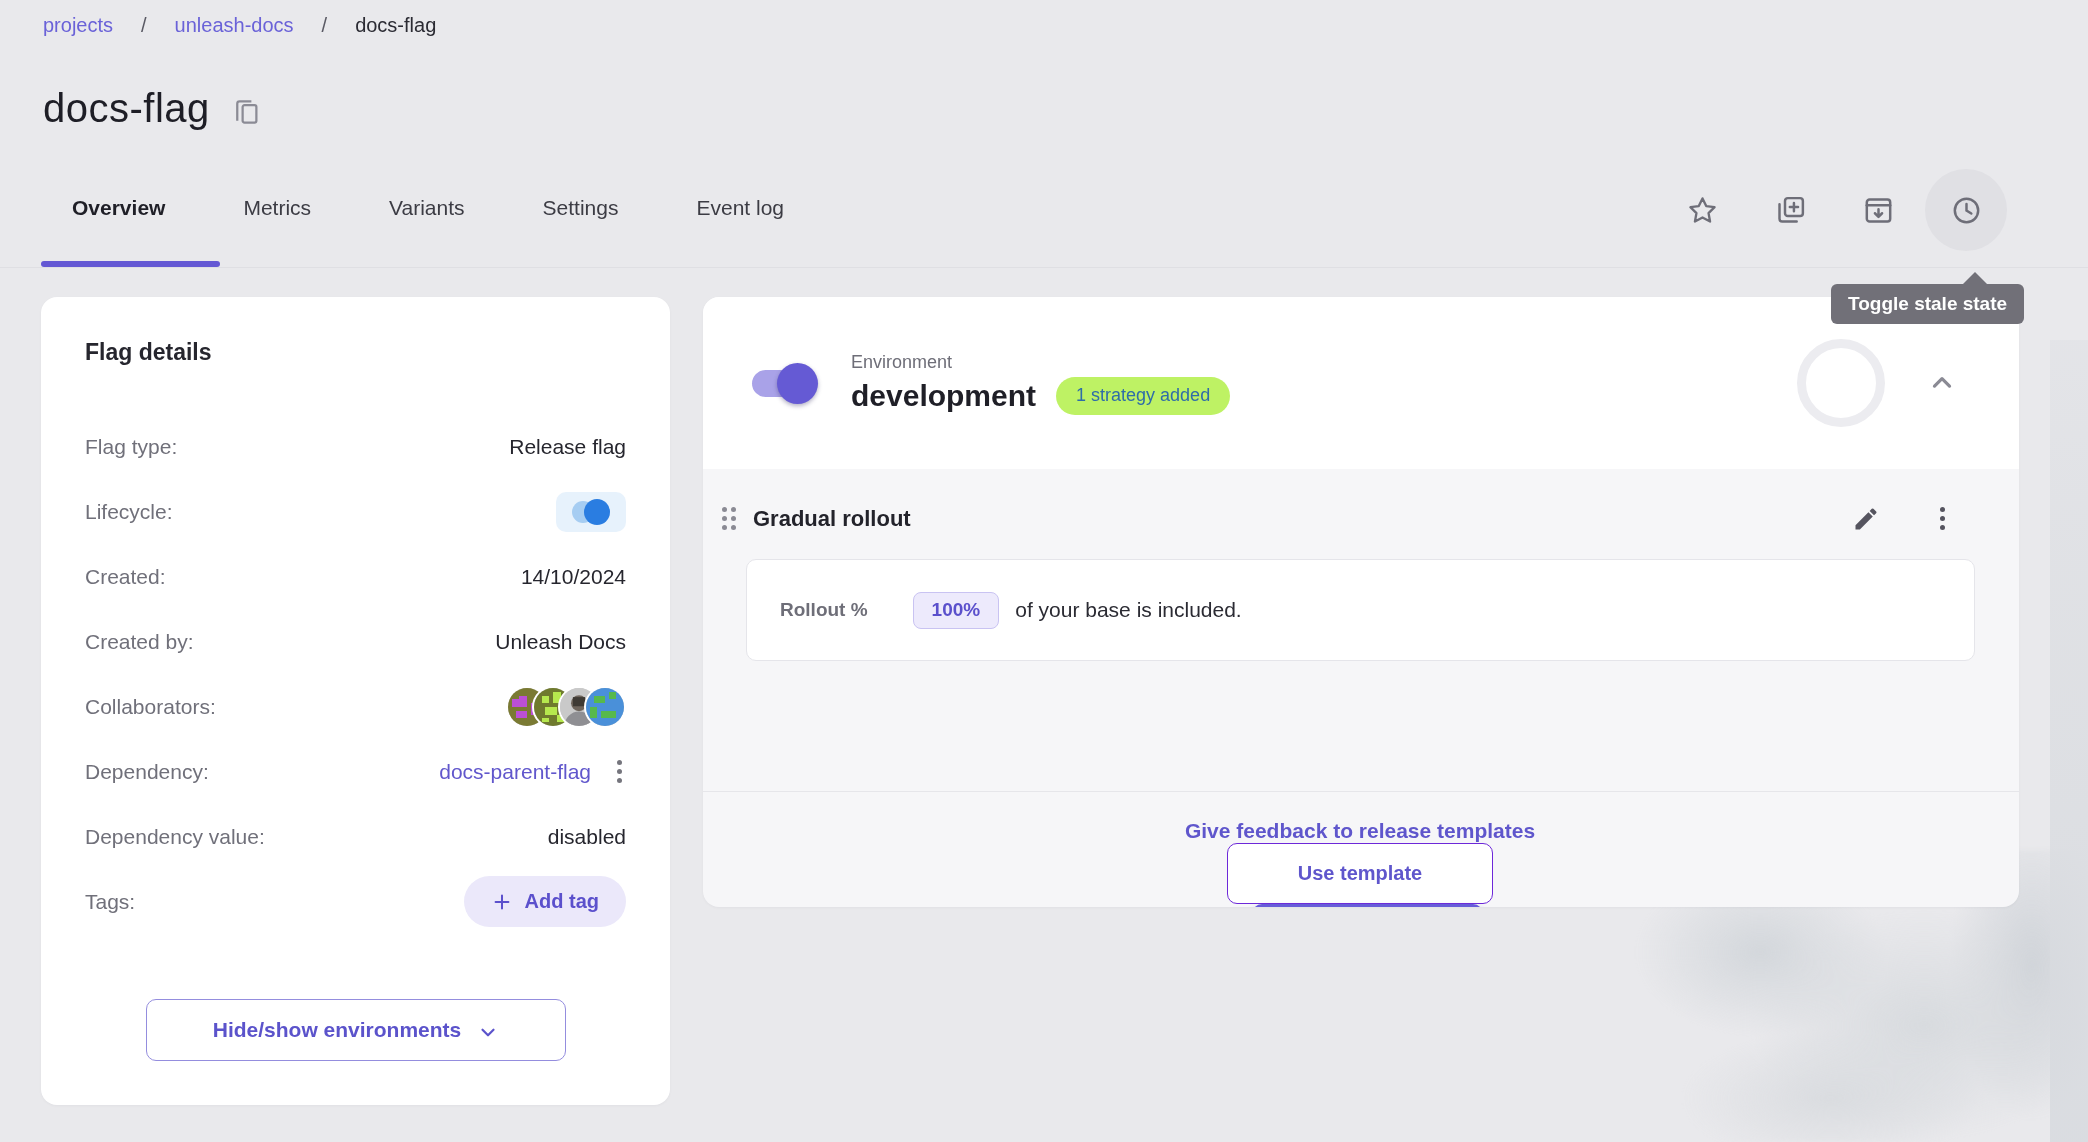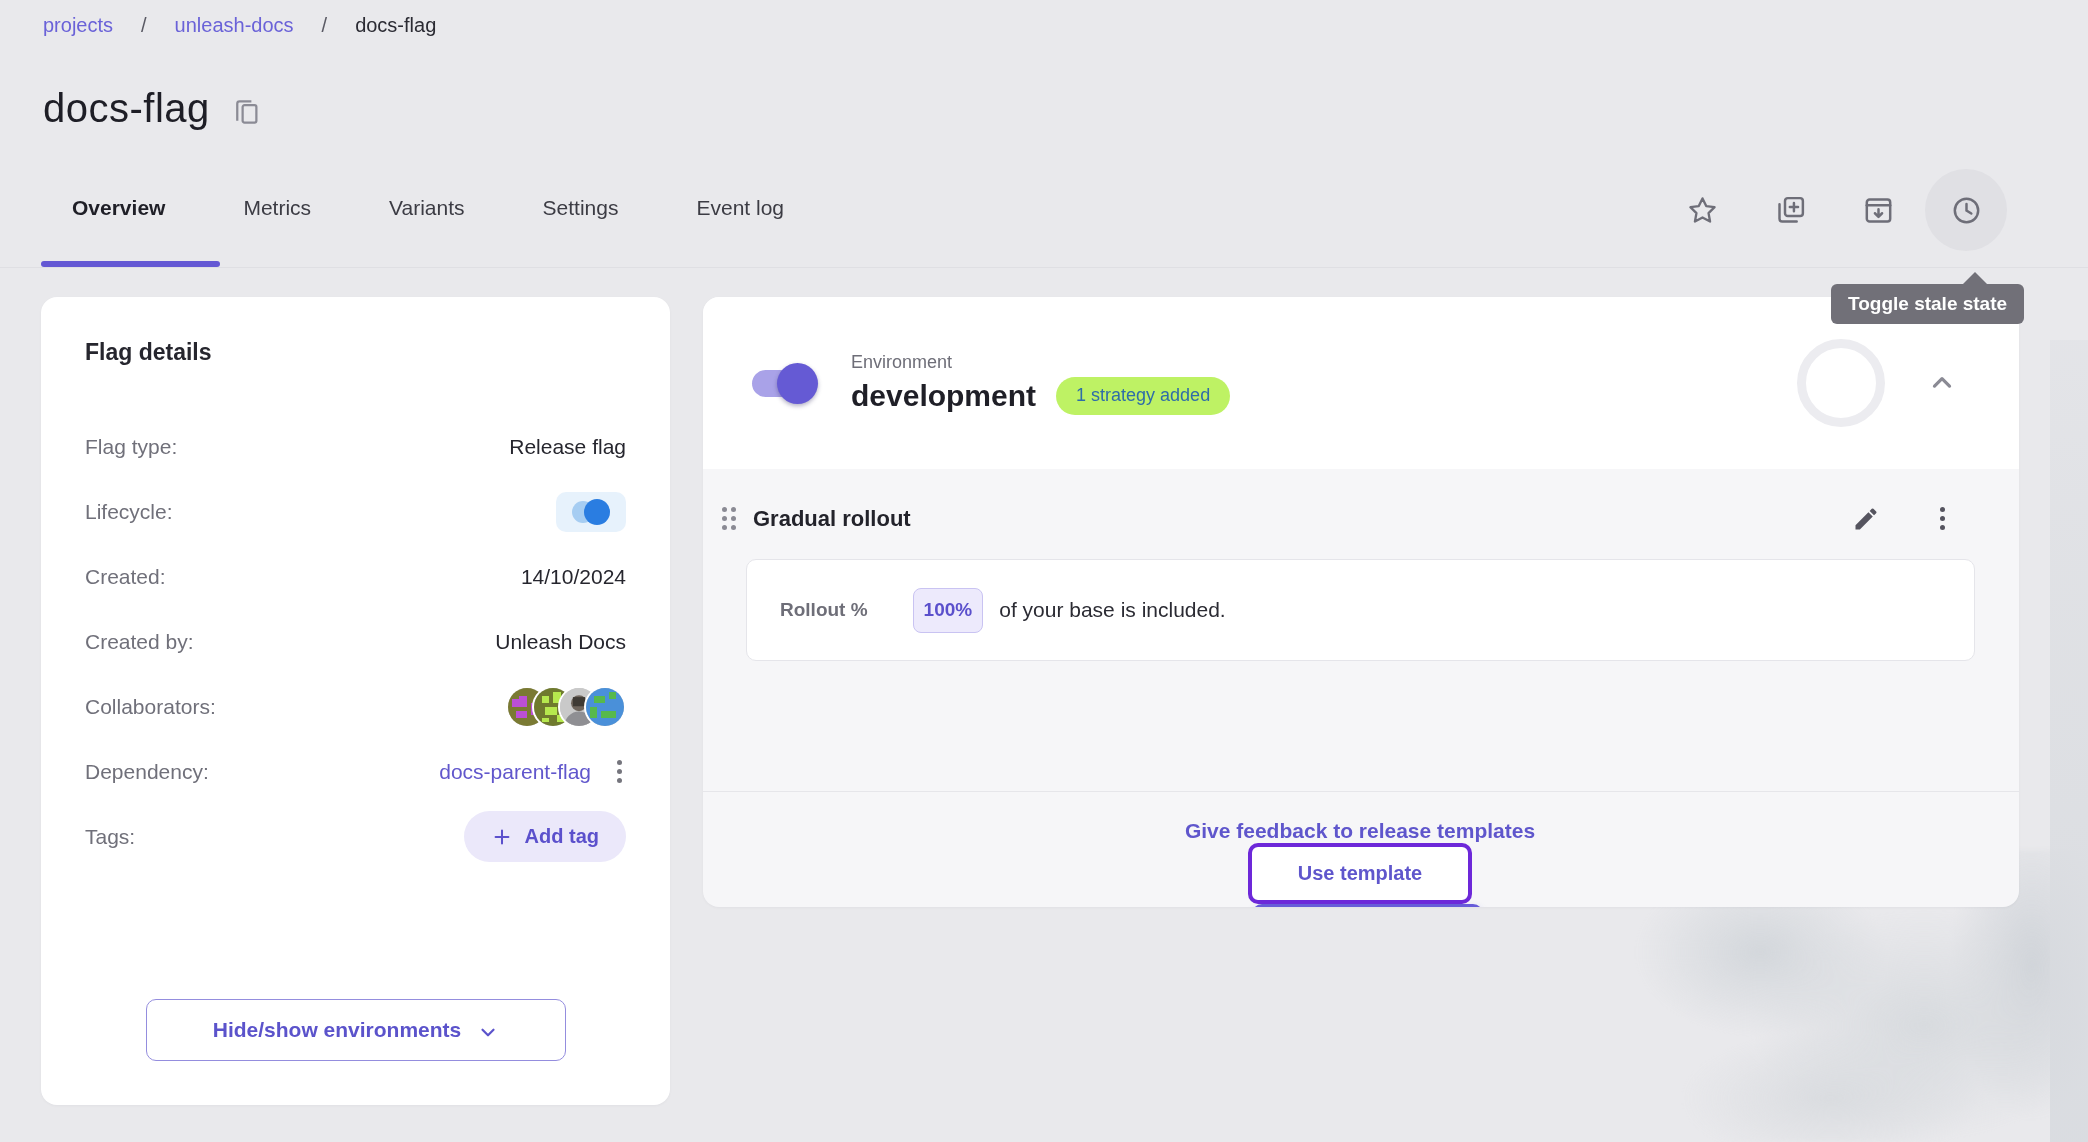--- a/index.html
+++ b/index.html
@@ -106,33 +106,33 @@
   .drag-handle i { width:5px; height:5px; border-radius:50%; background:#8a8a94; }
   .strategy-title { margin-left:13px; font-size:22px; font-weight:bold; color:#23232b; }
   .strategy-head .spacer { flex:1; }
   .pencil-btn { width:28px; height:28px; color:#55545f; cursor:pointer; }
   .strategy-kebab { margin-left:56px; }
   .strategy-kebab i { background:#55545f; }
 
   .rollout-box { margin:25px 44px 0 43px; height:102px; background:#fff; border:1px solid #e5e5ea; border-radius:10px;
     display:flex; align-items:center; padding:0 33px; }
   .rollout-label { font-size:19px; font-weight:bold; color:#6e6e78; }
-  .rollout-pill { margin-left:45px; height:45px; display:flex; align-items:center; padding:0 10px; border-radius:8px;
+  .rollout-pill { margin-left:45px; height:37px; display:flex; align-items:center; padding:0 18px; border-radius:8px;
     background:#edeafc; border:1.5px solid #c9c3f2; color:#5b50cc; font-size:19px; font-weight:bold; }
   .rollout-desc { margin-left:16px; font-size:21px; color:#2b2b33; }
 
   
   .env-footer { position:absolute; left:0; bottom:0; width:100%; height:116px; border-top:1px solid #e6e6ea;
     display:flex; align-items:flex-start; padding:9px 44px 0 42px; }
   .env-footer .inner { width:100%; display:flex; align-items:center;flex-direction:column; }
   .feedback-link { font-size:21px; font-weight:bold; color:#5f56cc; cursor:pointer; margin-top:18px; }
   .env-footer .spacer { flex:1; }
   .btn { height:61px; border-radius:10px; font-size:20px; font-weight:bold; cursor:pointer;
     font-family:"Liberation Sans", sans-serif; display:flex; align-items:center; justify-content:center; }
-  .btn-outline { width:224px; background:#fff; border:4px solid #6d28d9; color:#5f56cc; }
+  .btn-outline { width:266px; background:#fff; border:1px solid #6d28d9; color:#5f56cc; }
   .btn-primary { width:231px; background:#675cd9; border:none; color:#fff; margin-left:14px;
     box-shadow:0 3px 6px rgba(103,92,217,.35); }
   .more-btn { width:57px; margin-left:19px; background:transparent; border:1px solid #c3bdf1;
     display:flex; align-items:center; justify-content:center; }
   .more-btn .kebab i { background:#675cd9; width:5px; height:5px; }
 </style>
 </head>
 <body>
 
 <div class="stage">
@@ -270,20 +270,24 @@
       <span class="dep-wrap">
         <a class="link">docs-parent-flag</a>
         <span class="kebab">
             <i></i>
             <i></i>
             <i></i>
           </span>
       </span>
     </div>
 
+    <div class="detail-row">
+      <span class="lbl">Dependency value:</span>
+      <span class="val">disabled</span>
+    </div>
 
     <div class="detail-row">
       <span class="lbl">Tags:</span>
       <button class="add-tag-btn">
         <svg viewBox="0 0 24 24" fill="none" stroke="currentColor" stroke-width="2.2" stroke-linecap="round">
             <path d="M12 5v14M5 12h14"></path>
           </svg>
         <span>Add tag</span>
       </button>
     </div>

